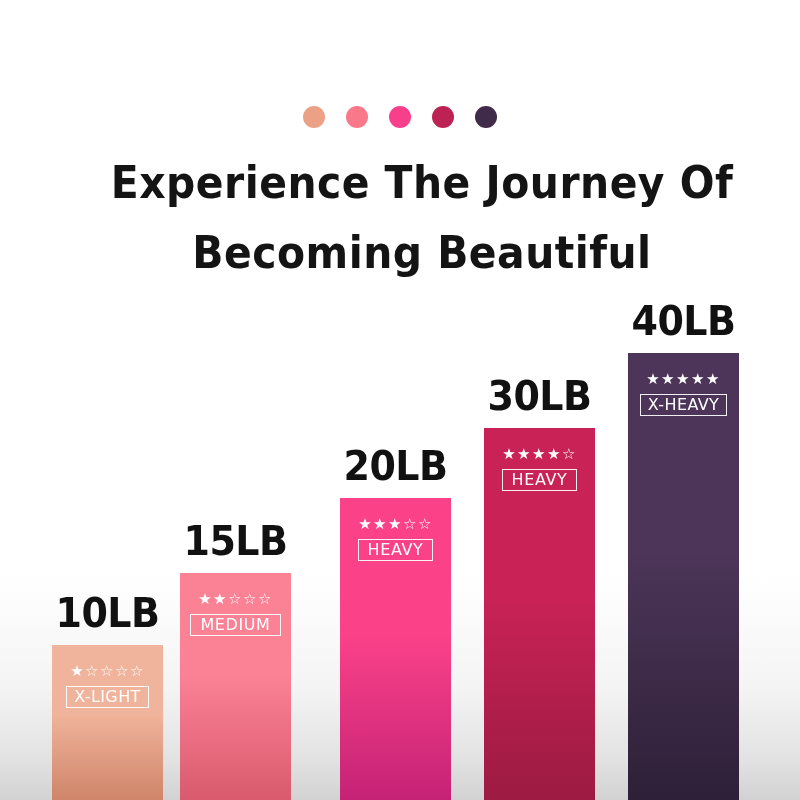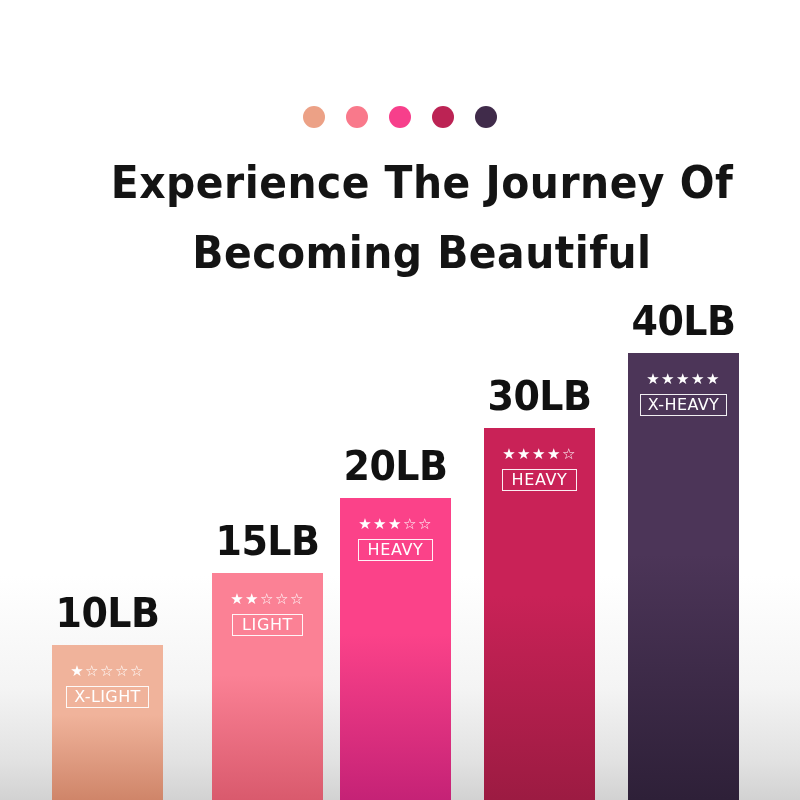--- a/index.html
+++ b/index.html
@@ -143,24 +143,24 @@
     <span class="heading-line">Becoming Beautiful</span>
   </div>
 
   <div class="chart" id="chart">
       <div class="bar-col" style="left: 0px; height: 175px;">
         <div class="bar-value" style="bottom: 167px;">10LB</div>
         <div class="bar" style="height: 155px; background: linear-gradient(rgb(240, 179, 155) 0%, rgb(240, 179, 155) 45%, rgb(207, 133, 105) 100%);">
           <div class="badge"><div class="stars">★☆☆☆☆</div><div class="tier-box small">X-LIGHT</div></div>
         </div>
       </div>
-      <div class="bar-col" style="left: 160px; height: 180px;">
+      <div class="bar-col" style="left: 128px; height: 180px;">
         <div class="bar-value" style="bottom: 239px;">15LB</div>
         <div class="bar" style="height: 227px; background: linear-gradient(rgb(251, 129, 149) 0%, rgb(251, 129, 149) 45%, rgb(217, 90, 109) 100%);">
-          <div class="badge"><div class="stars">★★☆☆☆</div><div class="tier-box">LIGHT</div></div>
+          <div class="badge"><div class="stars">★★☆☆☆</div><div class="tier-box">MEDIUM</div></div>
         </div>
       </div>
       <div class="bar-col" style="left: 288px; height: 296px;">
         <div class="bar-value" style="bottom: 314px;">20LB</div>
         <div class="bar" style="height: 302px; background: linear-gradient(rgb(251, 66, 137) 0%, rgb(251, 66, 137) 45%, rgb(197, 34, 118) 100%);">
           <div class="badge"><div class="stars">★★★☆☆</div><div class="tier-box">HEAVY</div></div>
         </div>
       </div>
       <div class="bar-col" style="left: 432px; height: 368px;">
         <div class="bar-value" style="bottom: 384px;">30LB</div>

